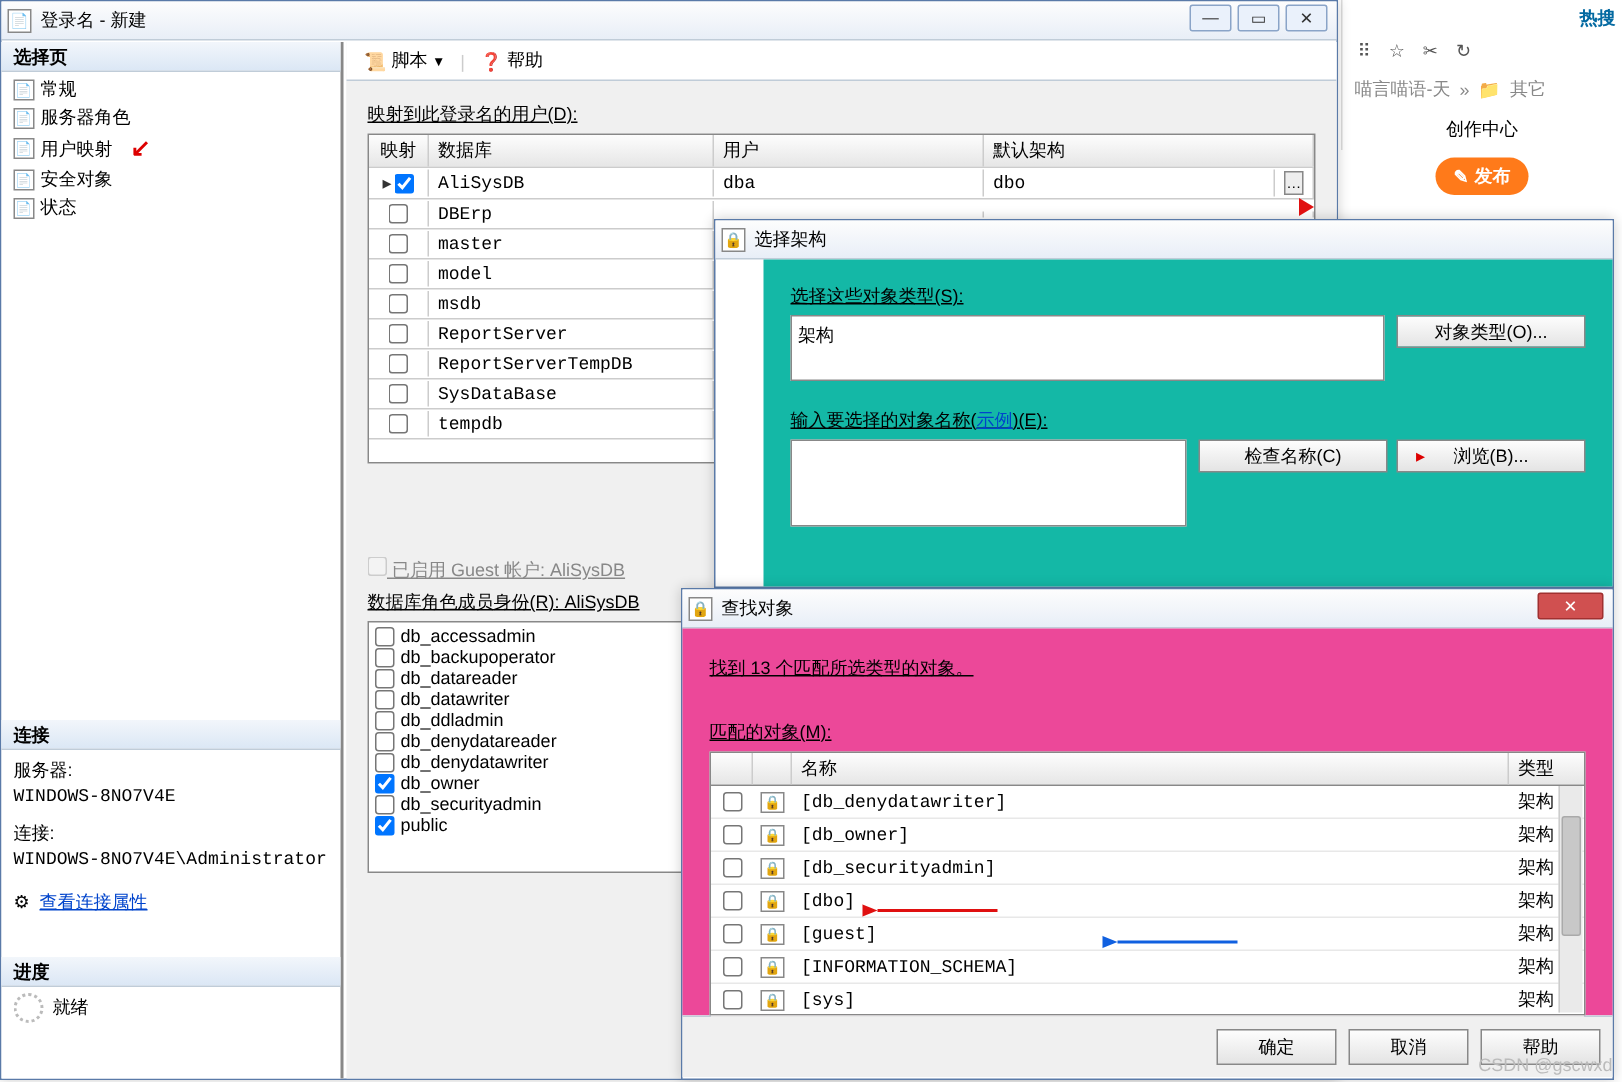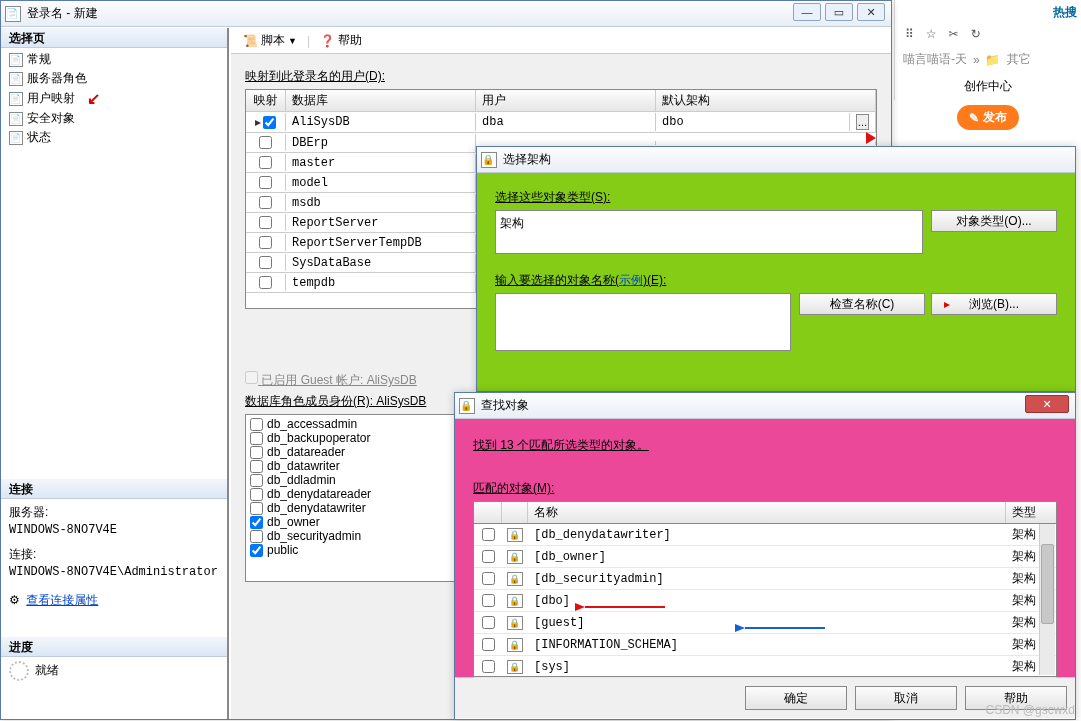--- a/index.html
+++ b/index.html
@@ -45,21 +45,21 @@
 .oh2 { width: 26px; border-right: 1px solid #ccc; }
 .oh3 { flex: 1; padding: 2px 6px; border-right: 1px solid #ccc; }
 .oh4 { width: 50px; padding: 2px 6px; }
 .orow { display: flex; border-bottom: 1px solid #e8e8e8; align-items: center; min-height: 22px; }
 .oc1 { width: 28px; display: flex; justify-content: center; }
 .oc2 { width: 26px; display: flex; justify-content: center; }
 .oc3 { flex: 1; padding: 2px 6px; font-family: "Courier New", monospace; }
 .oc4 { width: 50px; padding: 2px 6px; }
 .schic { width: 16px; height: 14px; background: #fff; border: 1px solid #888; display: inline-flex; align-items: center; justify-content: center; font-size: 9px; color: #b07000; }
 .btnrow { display: flex; justify-content: flex-end; gap: 8px; padding: 8px; background: #f0f0f0; border-top: 1px solid #c0ccd8; }
-.stdbtn { width: 102px; height: 24px; border: 1px solid #888; background: linear-gradient(#fdfdfd,#e4e4e4); display: flex; align-items: center; justify-content: center; cursor: pointer; }
+.stdbtn { width: 80px; height: 24px; border: 1px solid #888; background: linear-gradient(#fdfdfd,#e4e4e4); display: flex; align-items: center; justify-content: center; cursor: pointer; }
 .scrollv { position: absolute; right: 1px; top: 22px; bottom: 1px; width: 16px; background: #eaeaea; border-left: 1px solid #ccc; }
 .thumb { position: absolute; left: 1px; right: 1px; top: 20px; height: 80px; background: #c8c8c8; border: 1px solid #aaa; border-radius: 2px; }
 .bgbrowser { position: absolute; left: 894px; top: 0; right: 0; height: 100px; background: #fff; border-left: 1px solid #ddd; padding: 4px; }
 .bbicons { display: flex; gap: 12px; padding: 6px; color: #555; }
 .orangebtn { background: #ff7a1a; color: #fff; border-radius: 14px; padding: 4px 12px; display: inline-flex; align-items: center; gap: 4px; font-weight: bold; }
 .arrow-canvas { position: absolute; pointer-events: none; }
 .wm { position: absolute; right: 6px; bottom: 4px; color: #bbb; font-size: 12px; }
 .spinner { width: 20px; height: 20px; border: 2px dotted #bbb; border-radius: 50%; display: inline-block; margin-right: 6px; vertical-align: middle; }
 </style>
 </head>
@@ -286,21 +286,21 @@
         </div>
     </div>
   </div>
 </div>
 
 <div class="win" style="left:476px;top:146px;width:600px;height:246px;">
   <div class="titlebar">
     <span class="ticon">🔒</span>
     <span class="ttxt">选择架构</span>
   </div>
-  <div style="padding:12px 18px;background:#84cc16;height:calc(100% - 26px);">
+  <div style="padding:12px 18px;background:#14b8a6;height:calc(100% - 26px);margin-left:32px;">
     <div class="lbl">选择这些对象类型(S):</div>
     <div style="display:flex;gap:8px;">
       <div style="flex:1;background:#fff;border:1px solid #888;height:44px;padding:4px;"><span>架构</span></div>
       <div class="dlgbtn">对象类型(O)...</div>
     </div>
     <div style="height:14px;"></div>
     <div class="lbl"><span>输入要选择的对象名称(</span><span class="link">示例</span><span>)(E):</span></div>
     <div style="display:flex;gap:8px;">
       <div style="flex:1;background:#fff;border:1px solid #888;height:58px;"></div>
       <div style="display:flex;flex-direction:row;gap:6px;">

